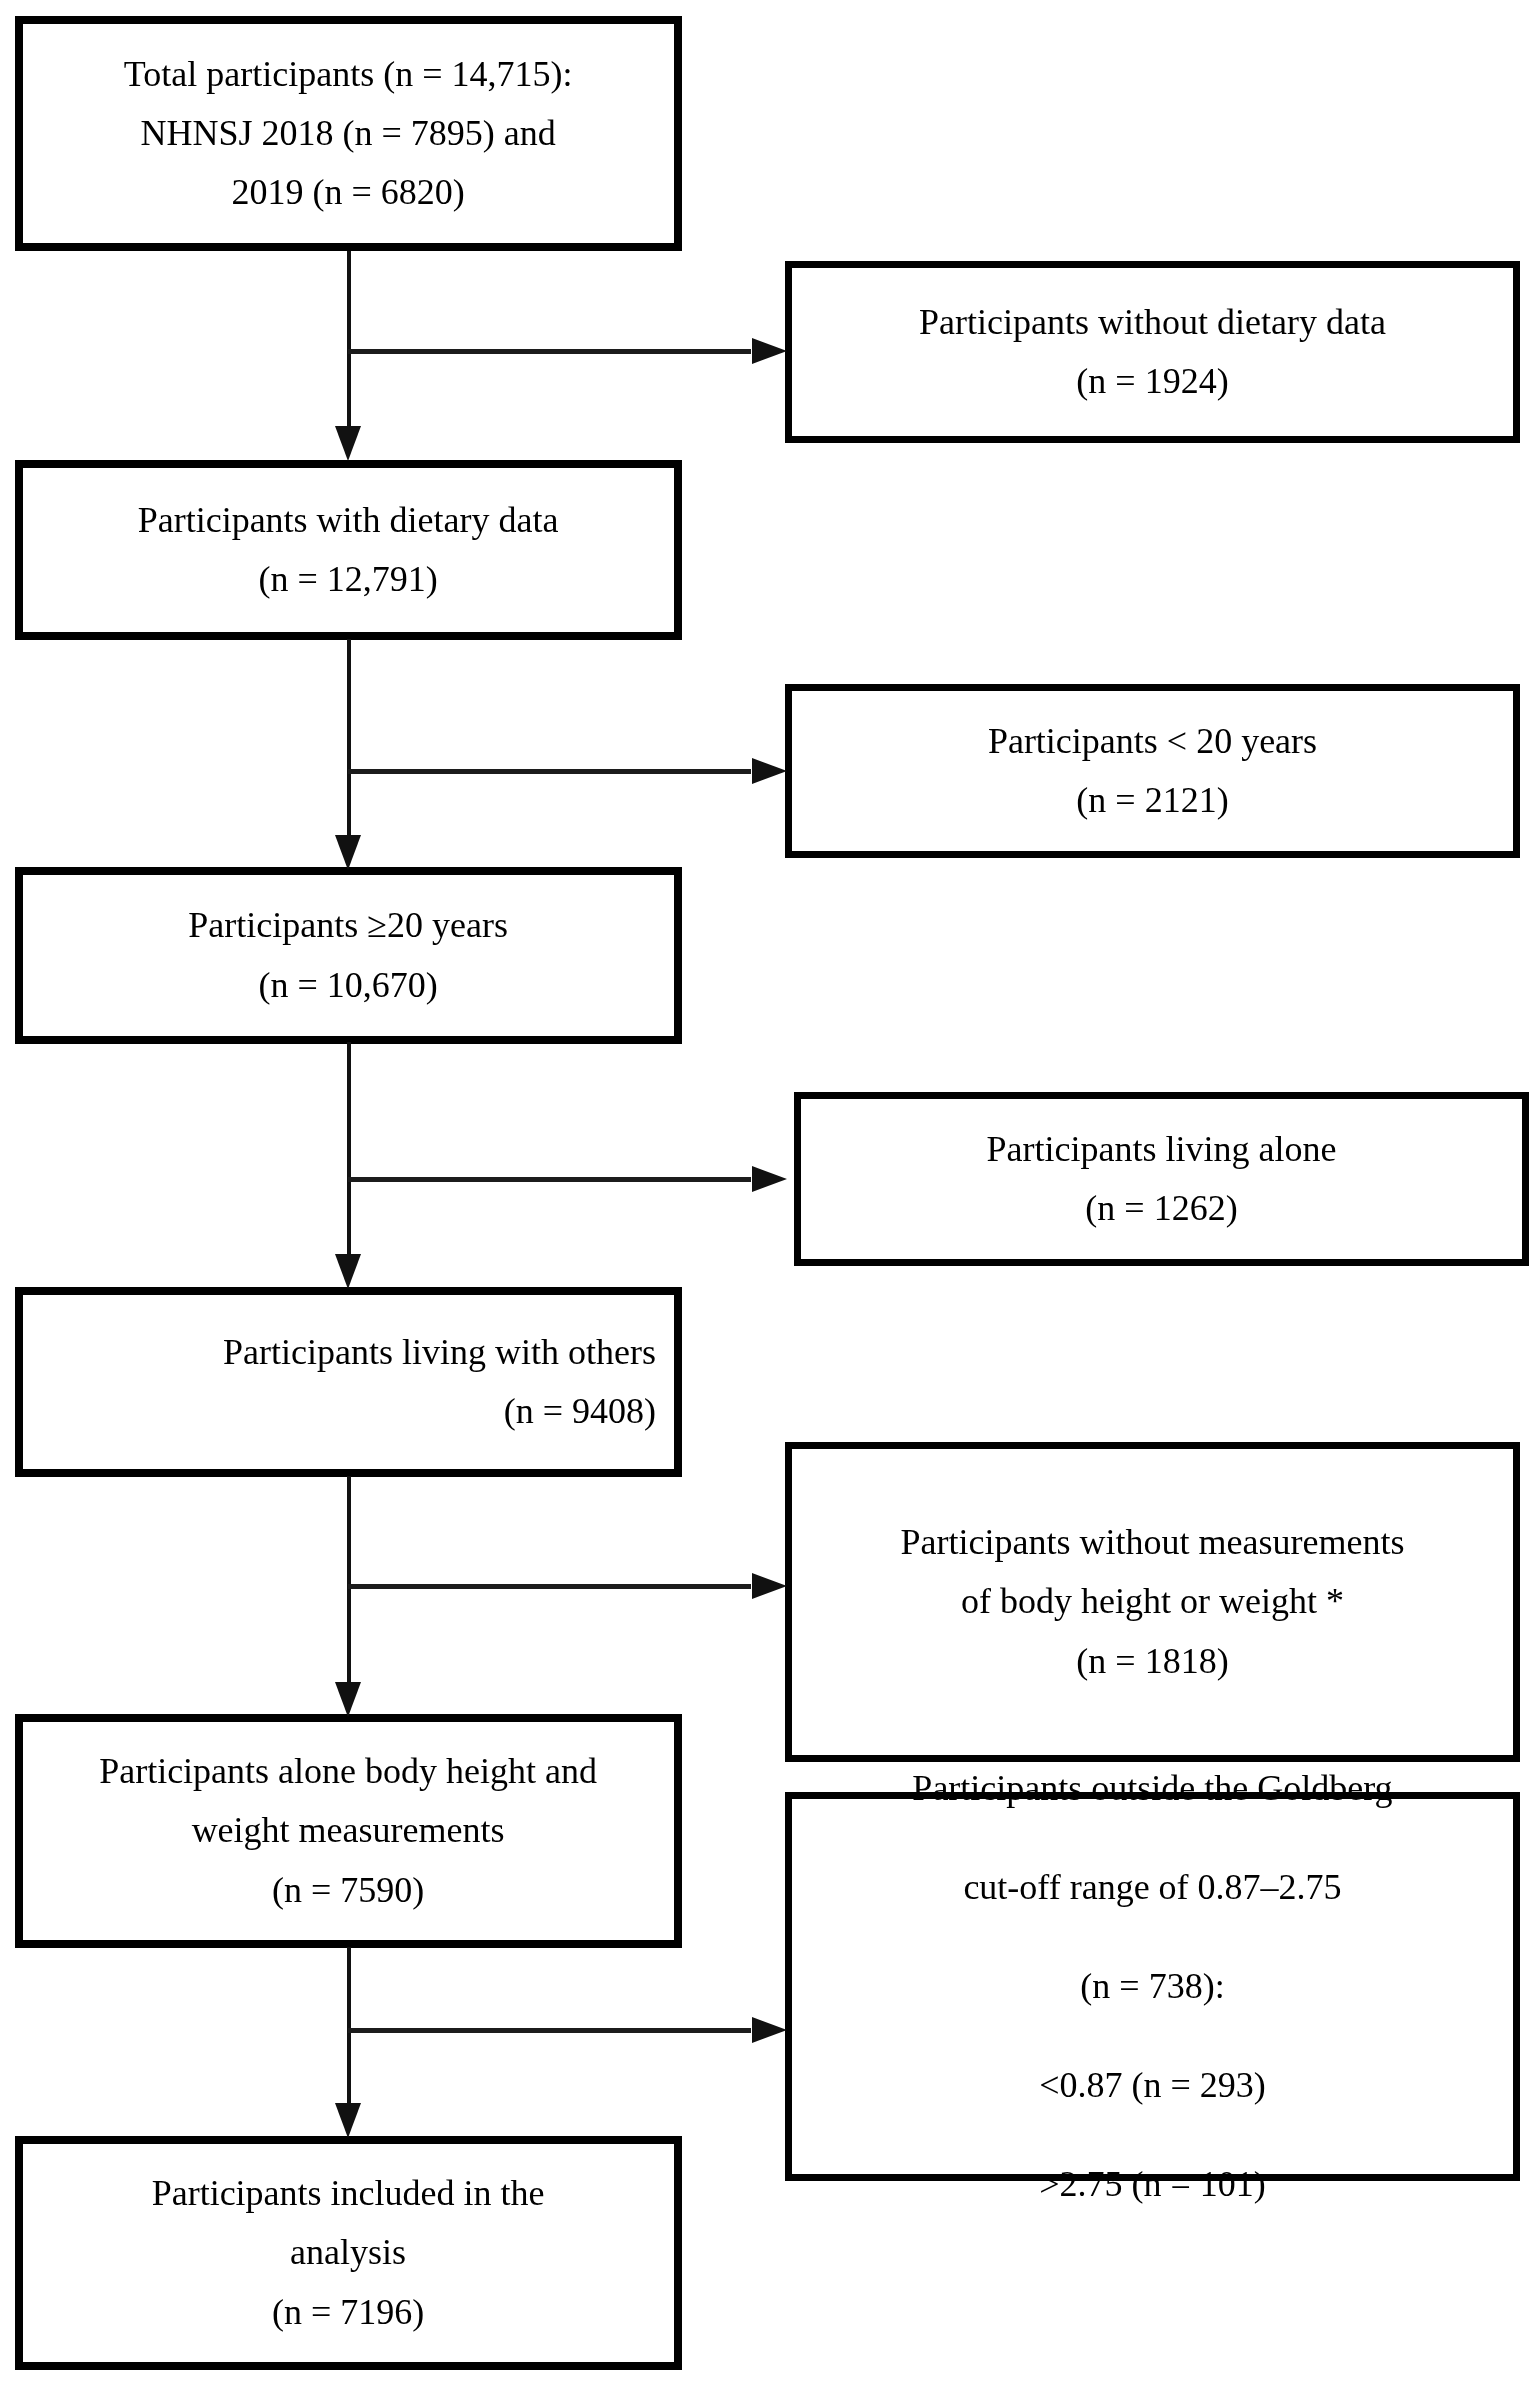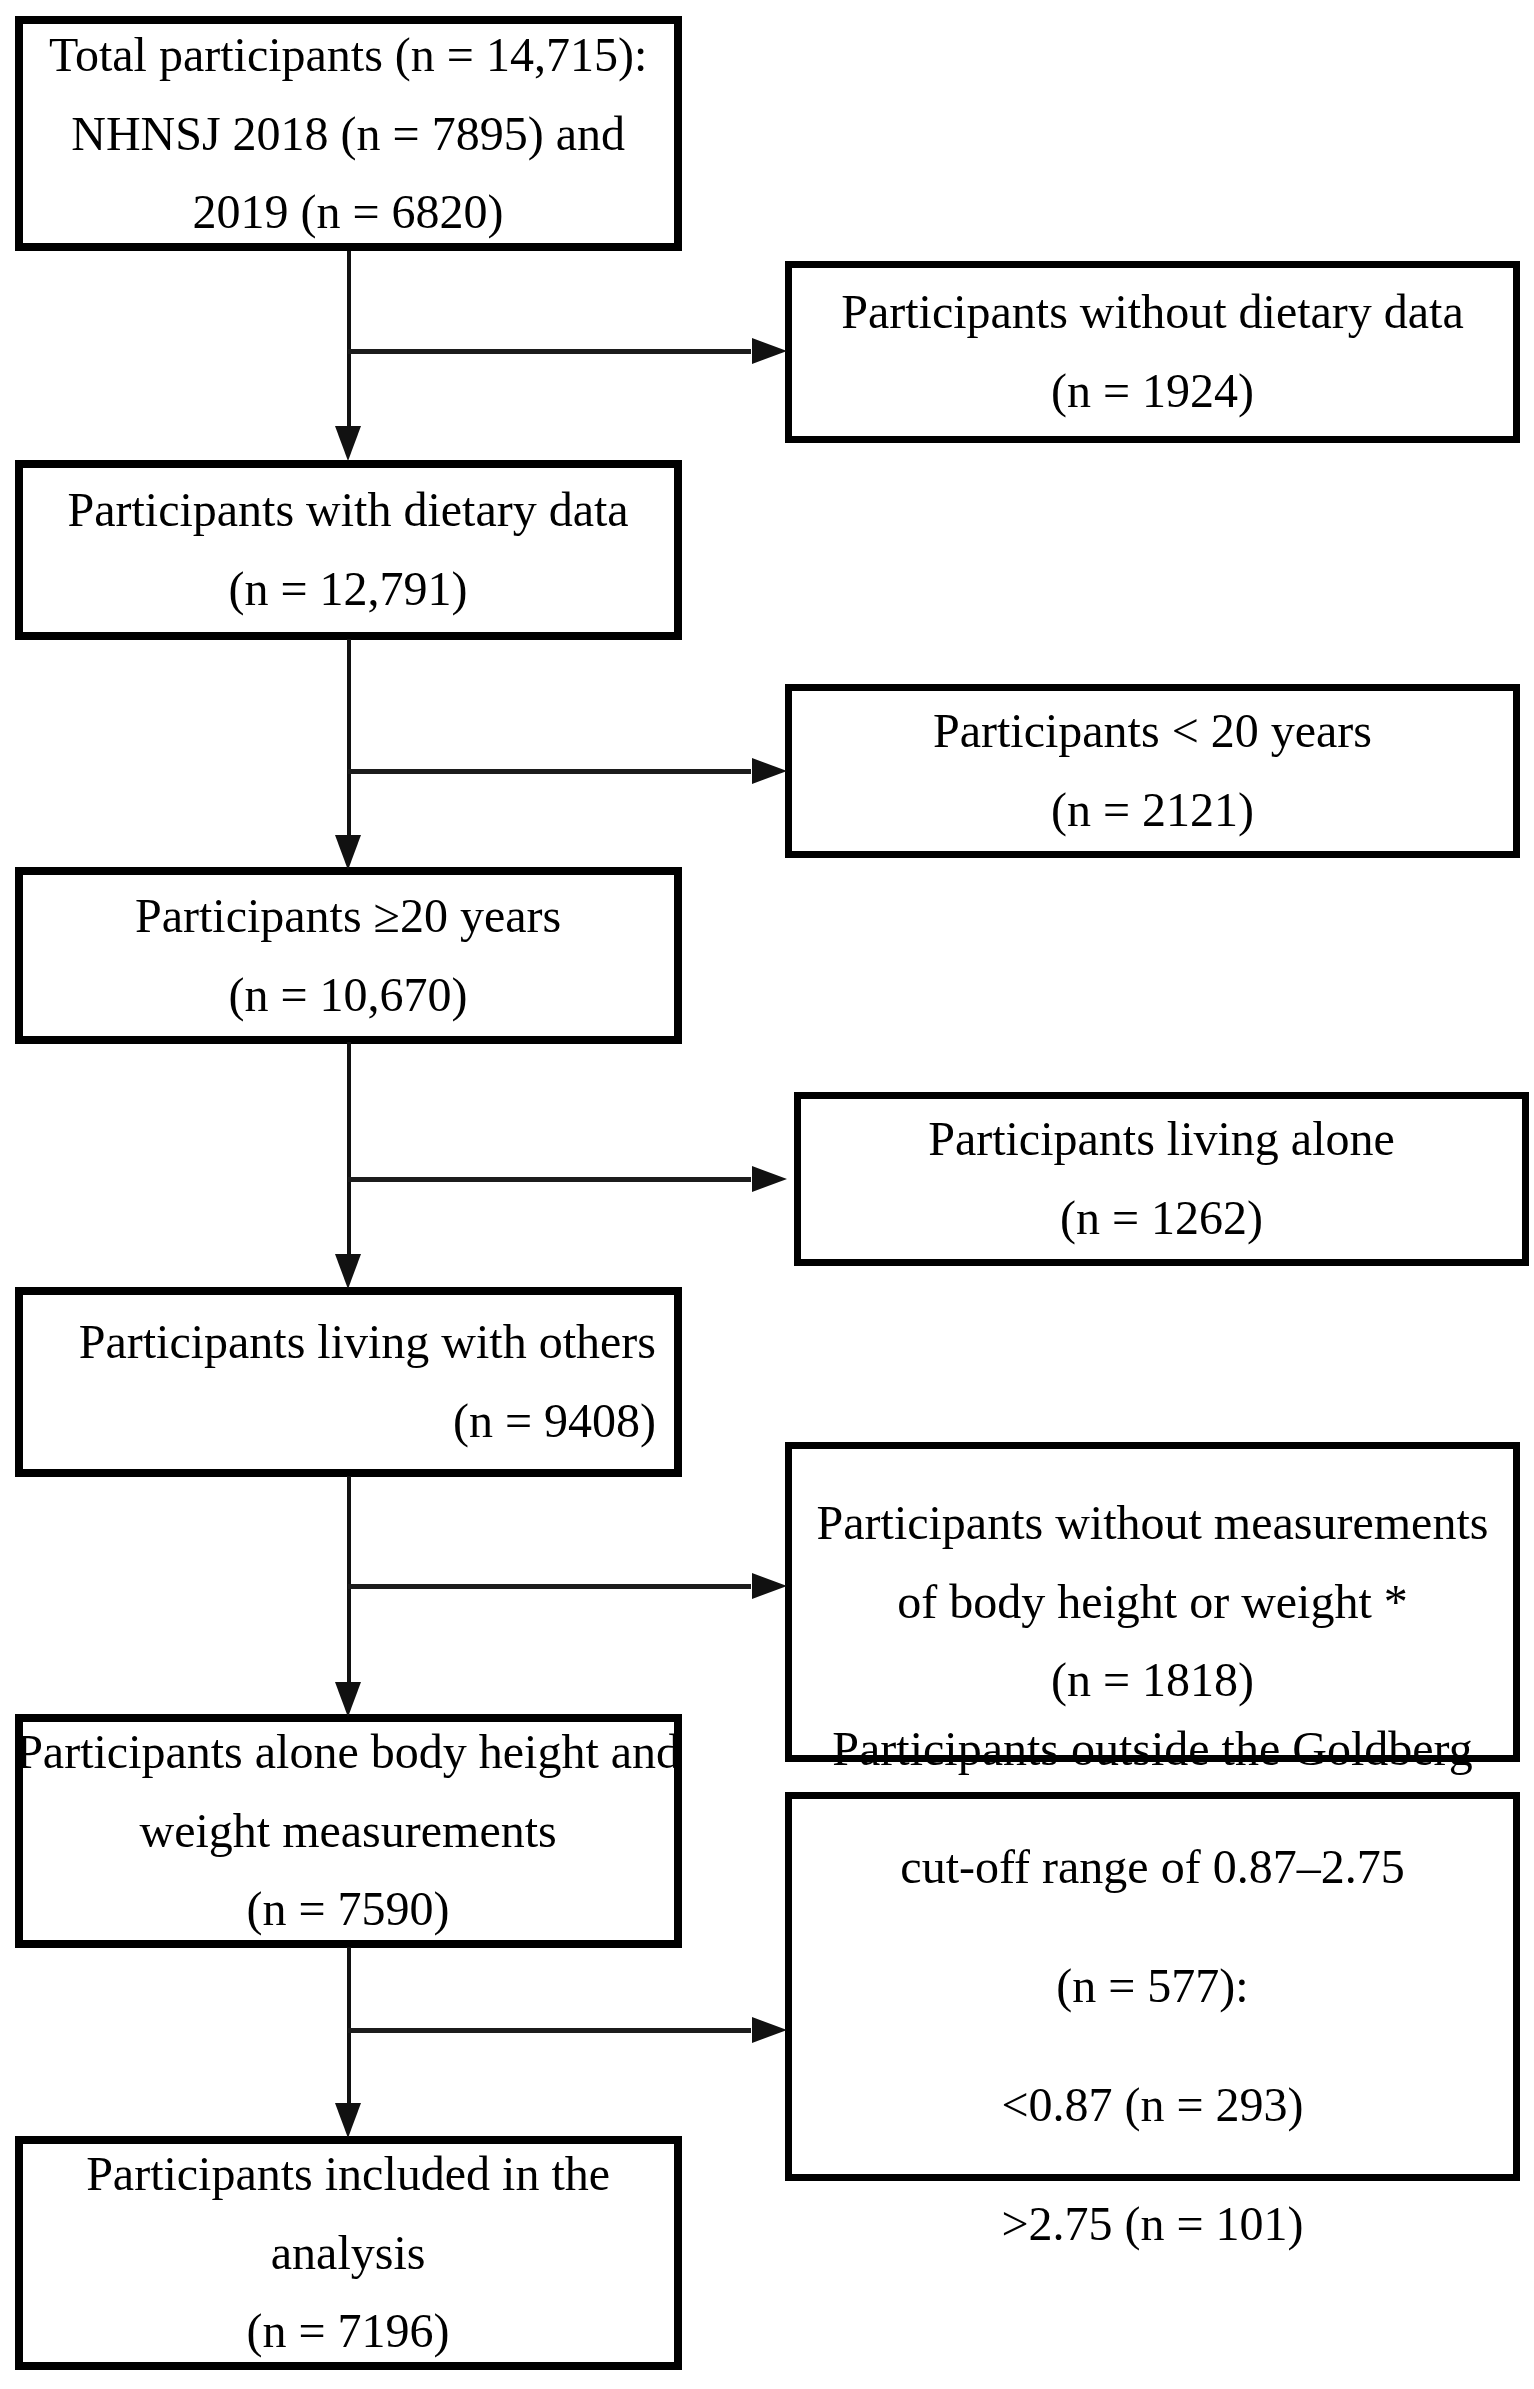--- a/index.html
+++ b/index.html
@@ -18,21 +18,21 @@
   }
   .box {
     position: absolute;
     box-sizing: border-box;
     background: #ffffff;
     display: flex;
     flex-direction: column;
     justify-content: center;
     align-items: center;
     text-align: center;
-    font-size: 48px;
+    font-size: 36px;
     line-height: 1.64;
     padding: 5.9px 17.6px;
   }
   .box .line { white-space: nowrap; }
   .left-col {
     left: 14.6px;
     width: 667px;
     border: 8.8px solid #000000;
   }
   .right-col {
@@ -168,21 +168,21 @@
 
   <div class="box right-col" id="box-e3">
     <div class="line">Participants without measurements</div>
     <div class="line">of body height or weight *</div>
     <div class="line">(n = 1818)</div>
   </div>
 
   <div class="box right-col" id="box-e4">
     <div class="line">Participants outside the Goldberg</div>
     <div class="line">cut-off range of 0.87–2.75</div>
-    <div class="line">(n = 577):</div>
+    <div class="line">(n = 738):</div>
     <div class="line">&lt;0.87 (n = 293)</div>
     <div class="line">&gt;2.75 (n = 101)</div>
   </div>
 
   <div class="vline" id="v0"></div>
   <div class="tri-down" id="td0"></div>
 
   <div class="vline" id="v1"></div>
   <div class="tri-down" id="td1"></div>
 

